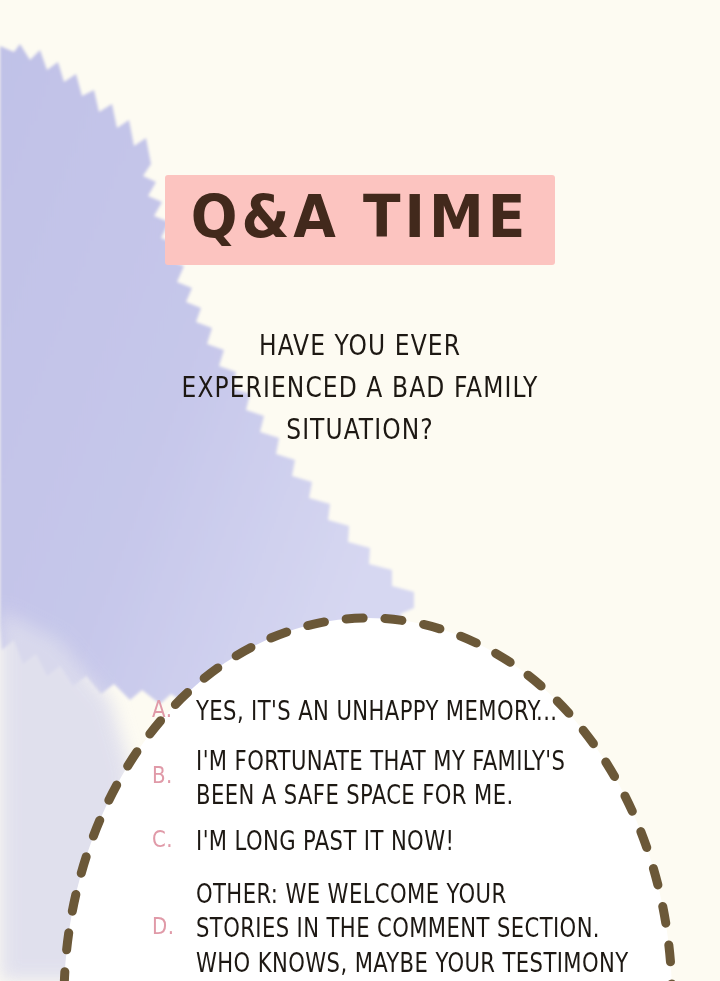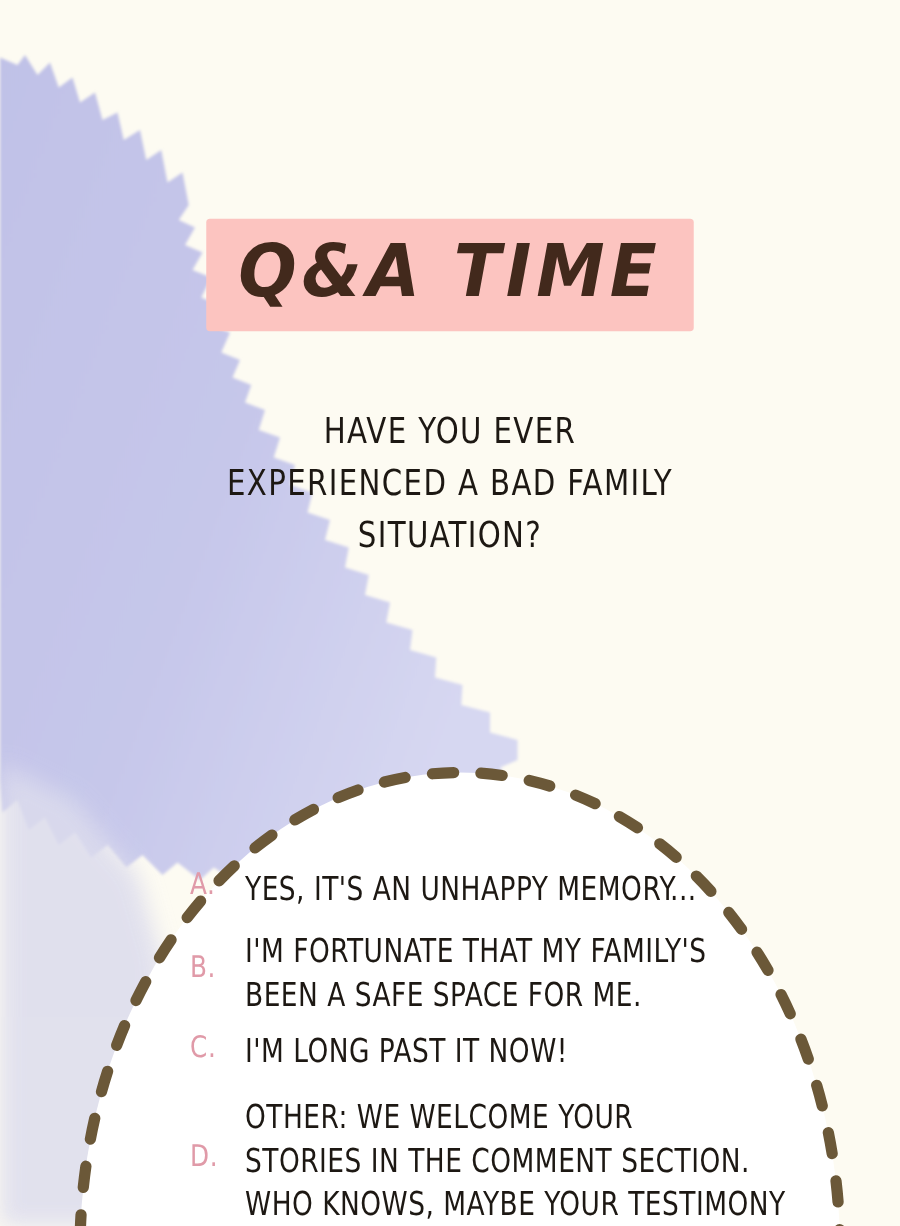--- a/index.html
+++ b/index.html
@@ -38,21 +38,20 @@
     position: absolute;
     left: 0;
     top: 172px;
     width: 720px;
     text-align: center;
   }
   .title-block {
     display: inline-block;
     position: relative;
     padding: 6px 26px 10px 26px;
-    font-style: italic;
   }
   .title-hl {
     position: absolute;
     left: 0;
     top: 3px;
     width: 100%;
     height: 90px;
     background: #fcc4c0;
     border-radius: 3px;
     filter: blur(0.6px);

